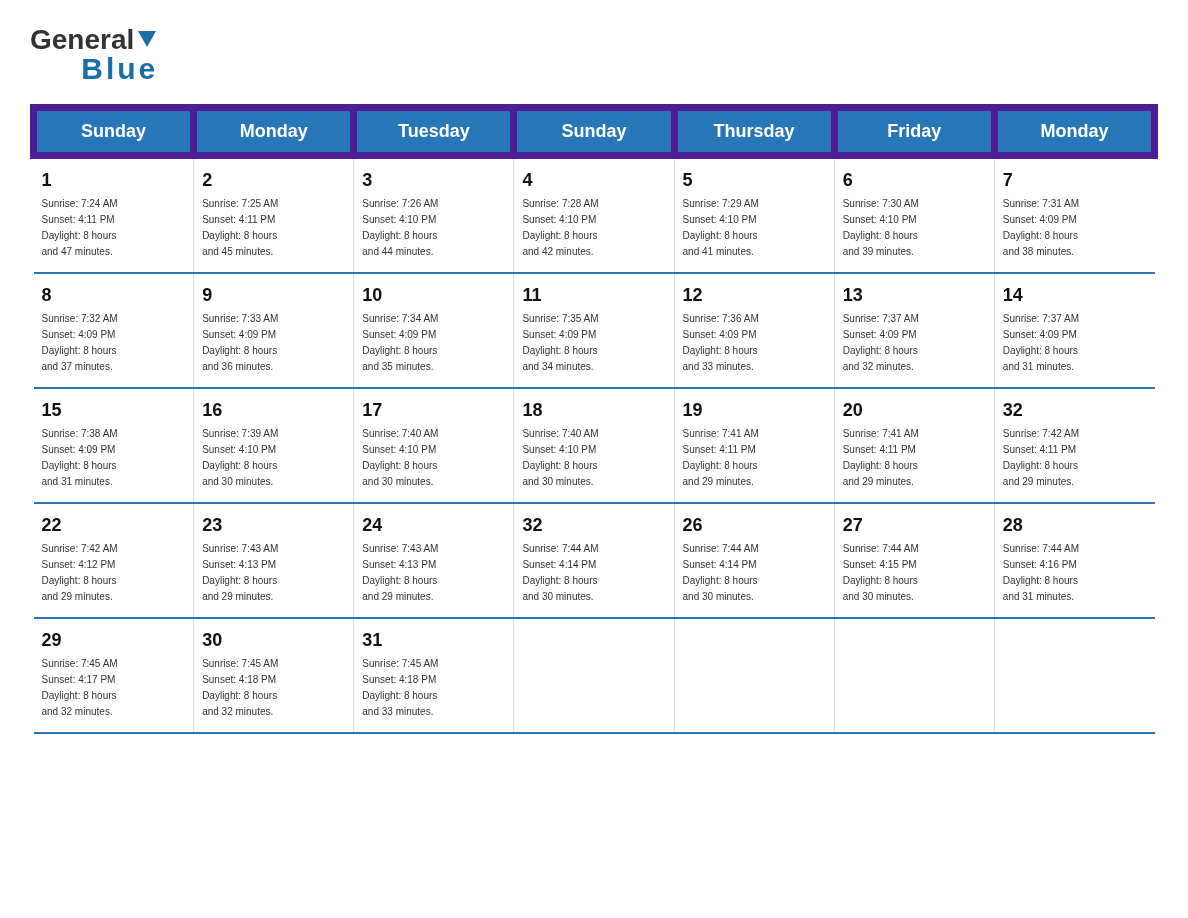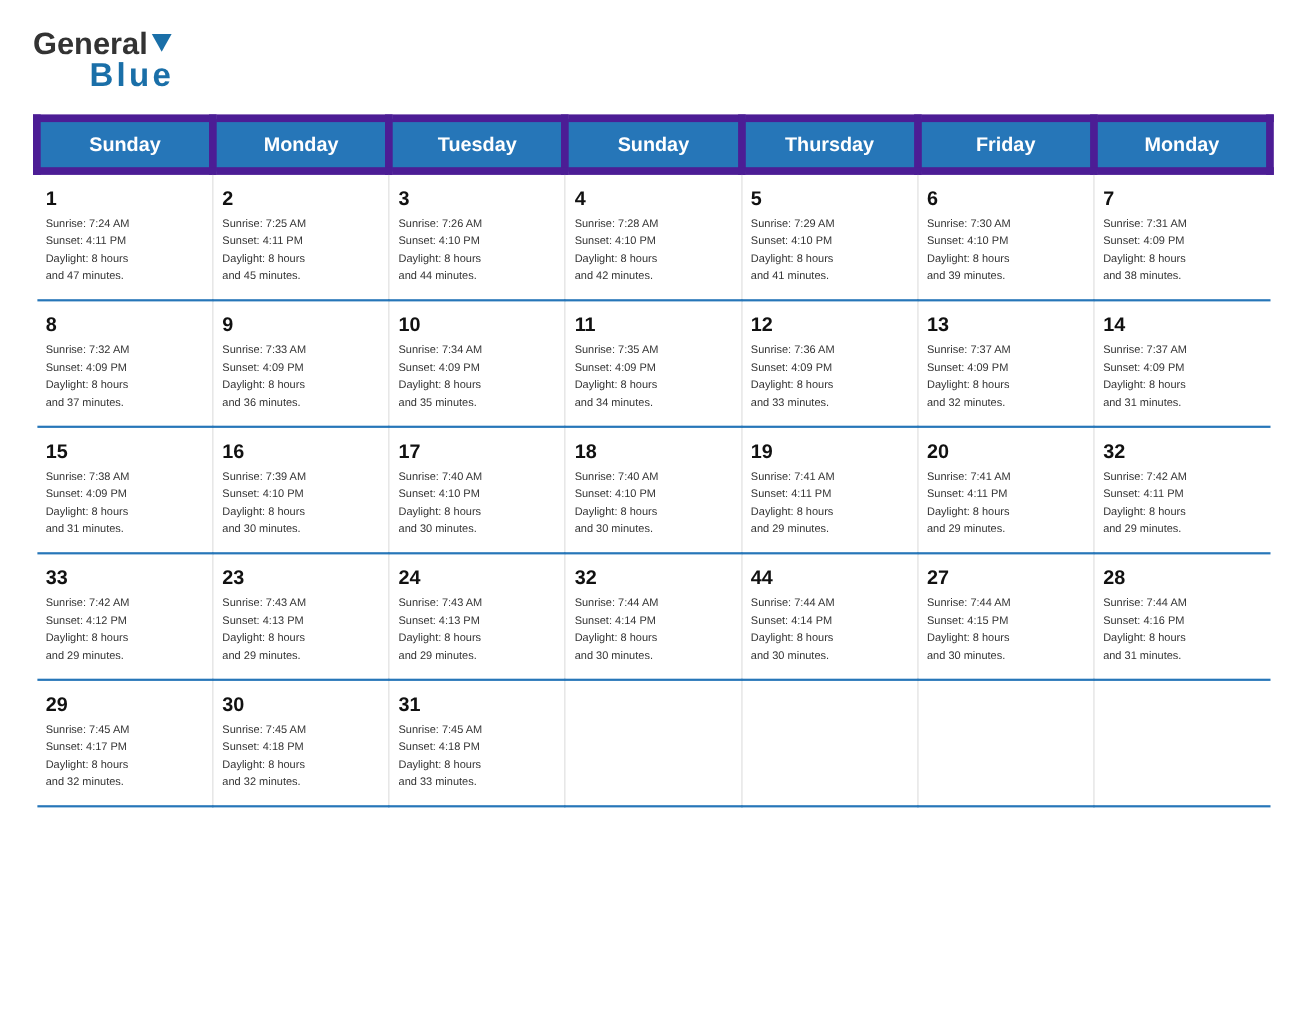--- a/index.html
+++ b/index.html
@@ -208,37 +208,37 @@
           <span class="day-num">20</span>
           <div class="day-info">Sunrise: 7:41 AM<br>Sunset: 4:11 PM<br>Daylight: 8 hours<br>and 29 minutes.</div>
         </td>
         <td>
           <span class="day-num">32</span>
           <div class="day-info">Sunrise: 7:42 AM<br>Sunset: 4:11 PM<br>Daylight: 8 hours<br>and 29 minutes.</div>
         </td>
       </tr>
       <tr>
         <td>
-          <span class="day-num">33</span>
+          <span class="day-num">22</span>
           <div class="day-info">Sunrise: 7:42 AM<br>Sunset: 4:12 PM<br>Daylight: 8 hours<br>and 29 minutes.</div>
         </td>
         <td>
           <span class="day-num">23</span>
           <div class="day-info">Sunrise: 7:43 AM<br>Sunset: 4:13 PM<br>Daylight: 8 hours<br>and 29 minutes.</div>
         </td>
         <td>
           <span class="day-num">24</span>
           <div class="day-info">Sunrise: 7:43 AM<br>Sunset: 4:13 PM<br>Daylight: 8 hours<br>and 29 minutes.</div>
         </td>
         <td>
           <span class="day-num">32</span>
           <div class="day-info">Sunrise: 7:44 AM<br>Sunset: 4:14 PM<br>Daylight: 8 hours<br>and 30 minutes.</div>
         </td>
         <td>
-          <span class="day-num">44</span>
+          <span class="day-num">26</span>
           <div class="day-info">Sunrise: 7:44 AM<br>Sunset: 4:14 PM<br>Daylight: 8 hours<br>and 30 minutes.</div>
         </td>
         <td>
           <span class="day-num">27</span>
           <div class="day-info">Sunrise: 7:44 AM<br>Sunset: 4:15 PM<br>Daylight: 8 hours<br>and 30 minutes.</div>
         </td>
         <td>
           <span class="day-num">28</span>
           <div class="day-info">Sunrise: 7:44 AM<br>Sunset: 4:16 PM<br>Daylight: 8 hours<br>and 31 minutes.</div>
         </td>

